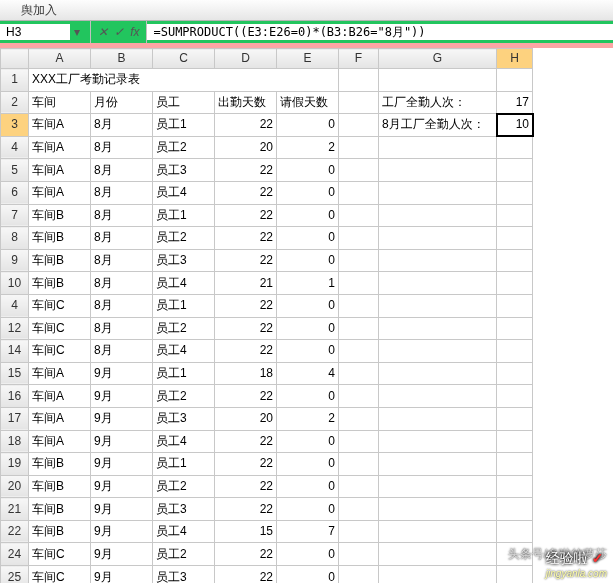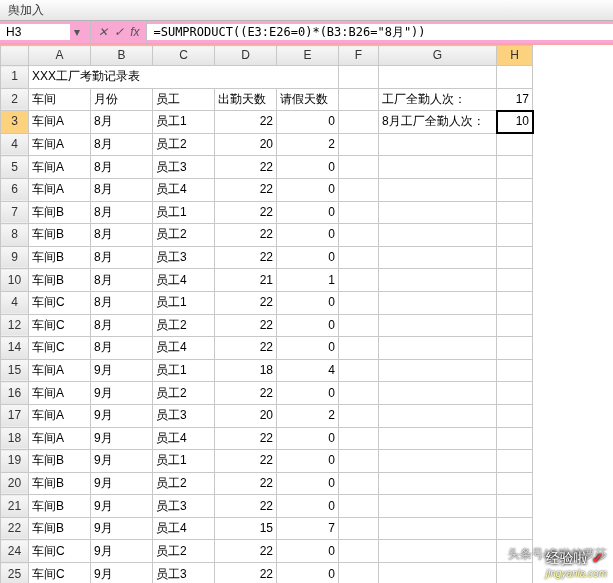--- a/index.html
+++ b/index.html
@@ -1,19 +1,19 @@
 <!DOCTYPE html>
 <html><head>
 <meta charset="utf-8">
 <style>
   html,body{margin:0;padding:0;font-family:"SimSun","宋体",Arial,sans-serif;font-size:12px;color:#000;background:#fff;}
   .wrap{width:613px;height:583px;position:relative;overflow:hidden;background:#fff;}
   .topbar{height:20px;background:linear-gradient(#fdfdfd,#e6e6e6);border-bottom:1px solid #b5b5b5;display:flex;align-items:center;}
-  .topbar .left-lbl{padding:0 8px;color:#333;}
-  .formula-row{height:22px;display:flex;align-items:stretch;border-bottom:2px solid #fca5a5;background:#f9a8d4;}
+  .topbar .left-lbl{padding:0 8px;color:#333;margin-left:13px;}
+  .formula-row{height:22px;display:flex;align-items:stretch;border-bottom:5px solid #fca5a5;background:#22c55e;}
   .namebox{width:90px;display:flex;align-items:center;border-right:1px solid #c0c0c0;}
   .namebox input{border:none;outline:none;width:62px;padding-left:6px;font-size:12px;}
   .namebox .dd{width:14px;text-align:center;color:#555;}
   .fx-btns{display:flex;align-items:center;padding:0 4px;border-right:1px solid #c0c0c0;}
   .fx-btns span{margin:0 3px;color:#555;font-style:italic;}
   .fx-input{flex:1;display:flex;align-items:center;}
   .fx-input input{border:none;outline:none;width:100%;padding-left:6px;font-size:12px;font-family:Consolas,monospace;}
   .sheet{display:flex;height:calc(583px - 20px - 22px);}
   .grid{border-collapse:collapse;table-layout:fixed;}
   .grid th,.grid td{border:1px solid #c8c8c8;height:19px;line-height:19px;padding:0 3px;overflow:hidden;white-space:nowrap;box-sizing:border-box;}

